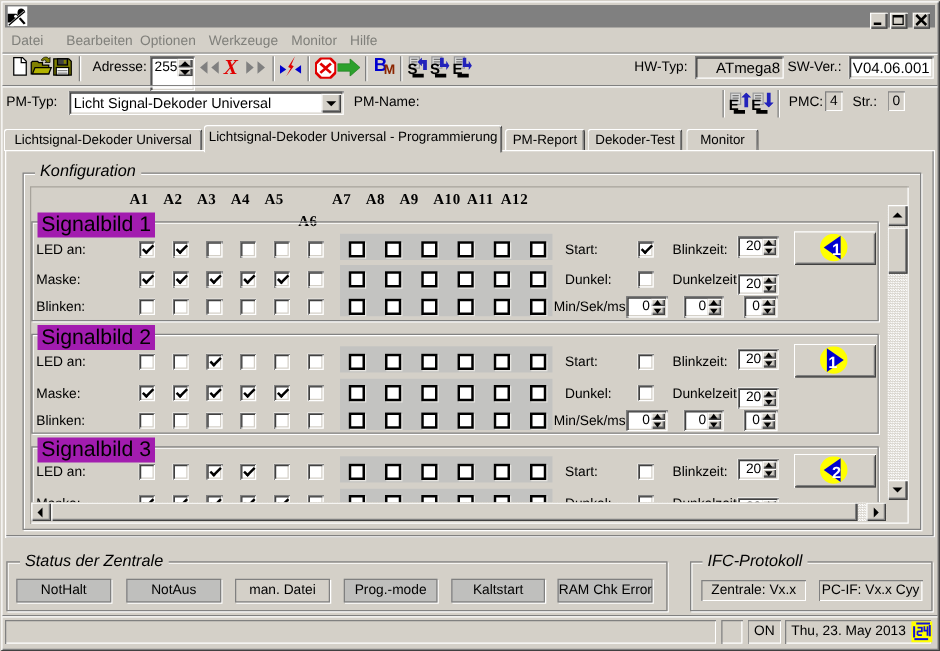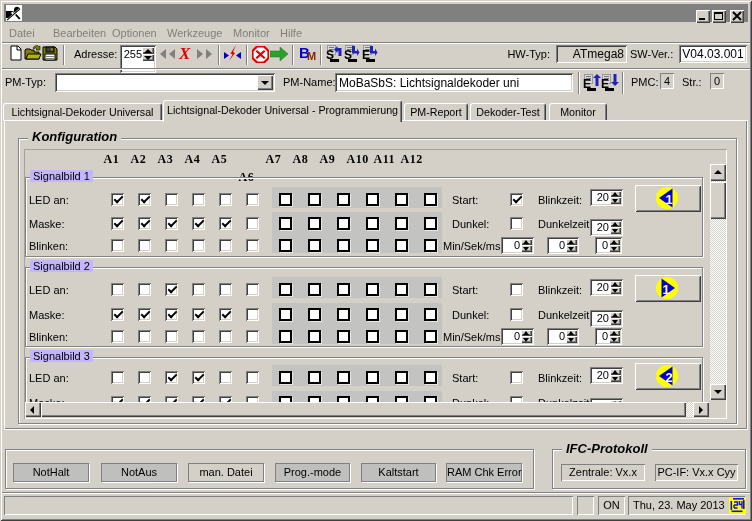--- a/index.html
+++ b/index.html
@@ -12,22 +12,22 @@
  box-shadow:inset 1px 1px 0 #fff,inset -1px -1px 0 #404040,inset -2px -2px 0 #808080}
 .menu{color:#7f7f7a;font-size:11px;top:25px;height:16px;line-height:16px}
 .groove{border-top:1px solid #808080;border-bottom:1px solid #fff;height:2px}
 .vsep{width:2px;border-left:1px solid #808080;border-right:1px solid #fff}
 .lbl{font-size:11px;color:#000;white-space:pre}
 .lbl11{font-size:11px;color:#000;white-space:pre}
 .sunk2{box-shadow:inset 1px 1px 0 #808080,inset -1px -1px 0 #fff,inset 2px 2px 0 #404040,inset -2px -2px 0 #d4d0c8}
 .sunk1{box-shadow:inset 1px 1px 0 #808080,inset -1px -1px 0 #fff}
 .raised{background:#d4d0c8;box-shadow:inset 1px 1px 0 #fff,inset -1px -1px 0 #404040,inset -2px -2px 0 #808080}
 .grp{border:1px solid #828282;box-shadow:1px 1px 0 #fff,inset 1px 1px 0 #fff}
-.gt{background:#d4d0c8;font-size:13px;font-weight:bold;font-style:italic;padding:0 4px;white-space:pre}
-.gt2{background:#c4b5fd;font-size:11px;padding:0 3px;white-space:pre}
+.gt{background:#d4d0c8;font-size:13px;font-weight:normal;font-style:italic;padding:0 4px;white-space:pre}
+.gt2{background:#a21caf;font-size:17px;padding:0 3px;white-space:pre}
 .cb{width:13px;height:13px;background:#fff;
  box-shadow:inset 1px 1px 0 #808080,inset -1px -1px 0 #fff,inset 2px 2px 0 #404040,inset -2px -2px 0 #d4d0c8}
 .cbd{width:13px;height:13px;background:#fff;border:2px solid #000;box-shadow:1px 1px 0 #e8e6e2}
 .ck:after{content:"";position:absolute;left:3px;top:3px;width:7px;height:3px;
  border-left:2px solid #000;border-bottom:2px solid #000;transform:rotate(-45deg)}
 .hdr{font-family:"Liberation Serif",serif;font-size:12px;font-weight:bold;white-space:pre;letter-spacing:0.5px}
 .spin{background:#fff;box-shadow:inset 1px 1px 0 #808080,inset -1px -1px 0 #fff,inset 2px 2px 0 #404040,inset -2px -2px 0 #d4d0c8}
 .sptx{position:absolute;left:0;top:0;bottom:0;font-size:12px;text-align:right;color:#000}
 .spb{position:absolute;background:#d4d0c8;box-shadow:inset 1px 1px 0 #fff,inset -1px -1px 0 #404040,inset -2px -2px 0 #808080}
 .tri{position:absolute;width:0;height:0}
@@ -159,32 +159,30 @@
       </div>
       <div class="ab" style="left:0px;top:5px;font-size:12px;font-weight:bold;line-height:13px">E</div>
       <svg class="ab" style="left:8px;top:2px" width="8" height="10">
         <path d="M0 0 L3 0 L3 5 L5 5 L5 2.5 L7.5 6.5 L5 10 L5 7.5 L0 7.5 Z" fill="#2222bb"></path>
       </svg>
       <div class="ab" style="left:4px;top:15px;width:9px;height:3px;background:#000"></div>
     </div>
 <div class="ab lbl" style="left:496px;top:48px;width:54px;text-align:right">HW-Typ:</div>
 <div class="ab sunk2" style="left:556px;top:45px;width:71px;height:18px;background:#d4d0c8;font-size:12px;line-height:18px;text-align:right;padding-right:3px">ATmega8</div>
 <div class="ab lbl" style="left:630px;top:48px">SW-Ver.:</div>
-<div class="ab sunk2" style="left:679px;top:45px;width:68px;height:18px;background:#fff;font-size:12px;line-height:18px;text-align:center">V04.03.001</div>
+<div class="ab sunk2" style="left:679px;top:45px;width:68px;height:18px;background:#fff;font-size:12px;line-height:18px;text-align:center">V04.06.001</div>
 <div class="ab groove" style="left:2px;top:68px;width:748px"></div>
 <div class="ab lbl" style="left:5px;top:76px">PM-Typ:</div>
 <div class="ab sunk2" style="left:55px;top:73px;width:220px;height:19px;background:#fff">
+      <div class="ab" style="left:4px;top:3.5px;font-size:11.5px">Licht Signal-Dekoder Universal</div>
       <div class="ab raised" style="right:2px;top:2px;width:16px;height:15px">
         <div class="tri td" style="left:4px;top:6px"></div>
       </div>
     </div>
 <div class="ab lbl" style="left:283px;top:76px">PM-Name:</div>
-<div class="ab sunk2" style="left:335px;top:73px;width:238px;height:19px;background:#fff">
-      <div class="ab" style="left:4px;top:3px;font-size:12px">MoBaSbS: Lichtsignaldekoder uni</div>
-    </div>
 <div class="ab vsep" style="left:578px;top:72px;height:22px"></div>
 <div class="ab" style="left:583px;top:73px;width:18px;height:19px">
       <div class="ab" style="left:1px;top:1px;width:9px;height:10px;background:#d9d9d9;border:1px solid #999">
         <div class="ab" style="left:1px;top:1px;width:5px;height:1px;background:#777"></div>
         <div class="ab" style="left:1px;top:3px;width:5px;height:1px;background:#777"></div>
         <div class="ab" style="left:1px;top:5px;width:5px;height:1px;background:#777"></div>
       </div>
       <div class="ab" style="left:0px;top:5px;font-size:12px;font-weight:bold;line-height:13px">E</div>
       <svg class="ab" style="left:10px;top:1px" width="8" height="12">
         <path d="M4 0 L8 4 L5.5 4 L5.5 12 L2.5 12 L2.5 4 L0 4 Z" fill="#2222bb"></path>
@@ -505,20 +503,21 @@
 <div class="ab checker" style="left:21px;top:282px;width:684px;height:15px"></div>
 <div class="ab raised" style="left:21px;top:282px;width:16px;height:15px">
         <div class="tri" style="left:5px;top:4px;border-top:4px solid transparent;border-bottom:4px solid transparent;border-right:4px solid #000"></div>
       </div>
 <div class="ab raised" style="left:37px;top:282px;width:645px;height:15px"></div>
 <div class="ab raised" style="left:689px;top:282px;width:16px;height:15px">
         <div class="tri" style="left:6px;top:4px;border-top:4px solid transparent;border-bottom:4px solid transparent;border-left:4px solid #000"></div>
       </div>
 </div>
 <div class="ab grp" style="left:5px;top:449px;width:529px;height:40px"></div>
+<div class="ab gt" style="left:16px;top:441px">Status der Zentrale</div>
 <div class="ab statbtn" style="left:13px;top:463px;width:76px;height:19px;background:#bfbfbd">NotHalt</div>
 <div class="ab statbtn" style="left:101px;top:463px;width:76px;height:19px;background:#bfbfbd">NotAus</div>
 <div class="ab statbtn" style="left:188px;top:463px;width:76px;height:19px;background:#d4d0c8">man. Datei</div>
 <div class="ab statbtn" style="left:275px;top:463px;width:75px;height:19px;background:#bfbfbd">Prog.-mode</div>
 <div class="ab statbtn" style="left:361px;top:463px;width:75px;height:19px;background:#bfbfbd">Kaltstart</div>
 <div class="ab statbtn" style="left:446px;top:463px;width:76px;height:19px;background:#bfbfbd">RAM Chk Error</div>
 <div class="ab grp" style="left:552px;top:449px;width:194px;height:40px"></div>
 <div class="ab gt" style="left:562px;top:441px">IFC-Protokoll</div>
 <div class="ab sunk1" style="left:561px;top:464px;width:84px;height:17px;font-size:11px;text-align:center;line-height:17px">Zentrale: Vx.x</div>
 <div class="ab sunk1" style="left:655px;top:464px;width:83px;height:17px;font-size:11px;text-align:center;line-height:17px">PC-IF: Vx.x Cyy</div>

